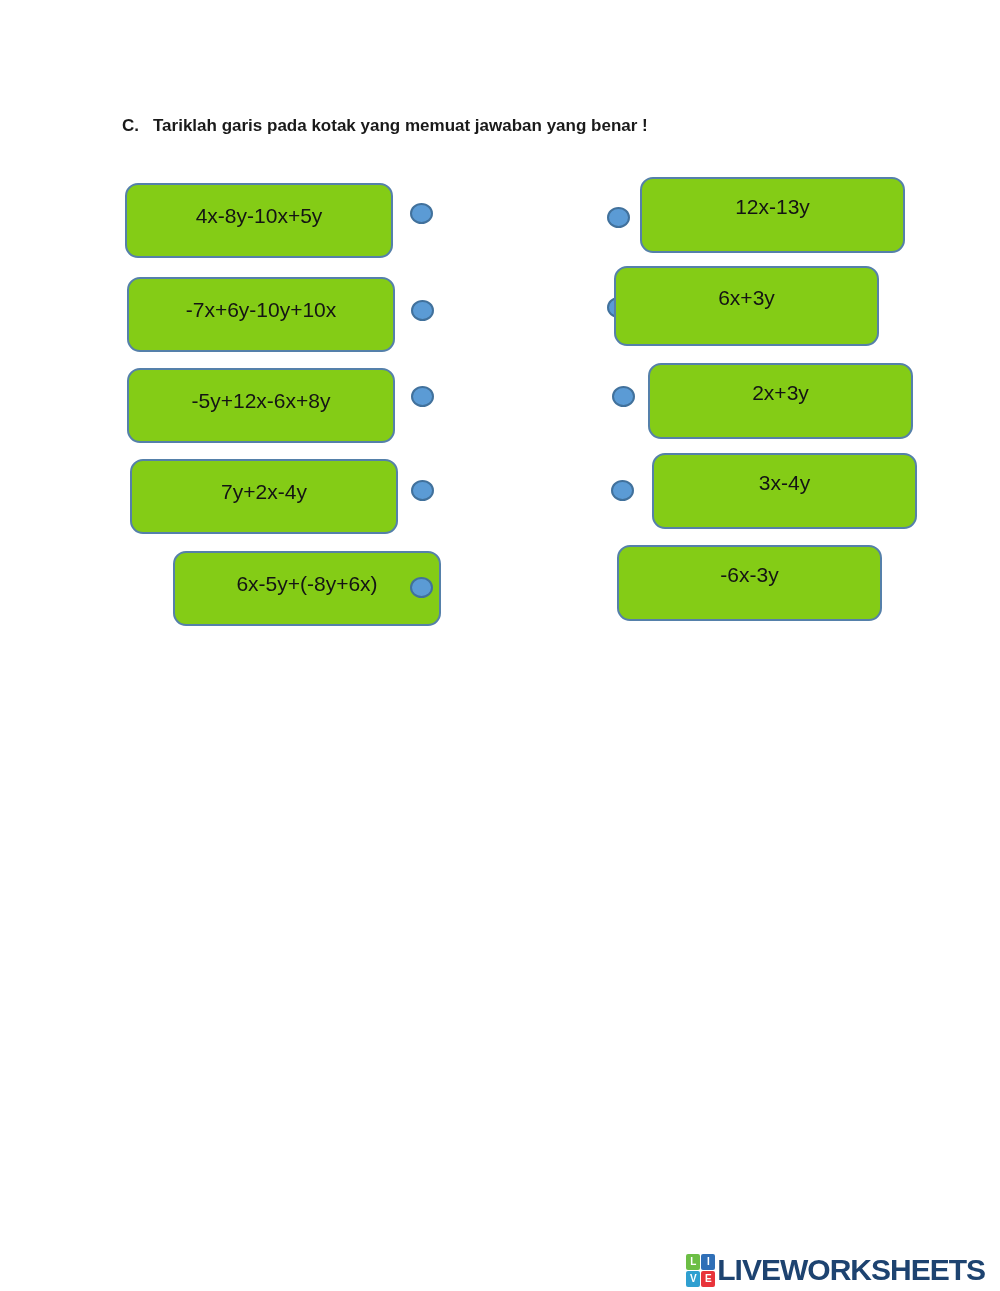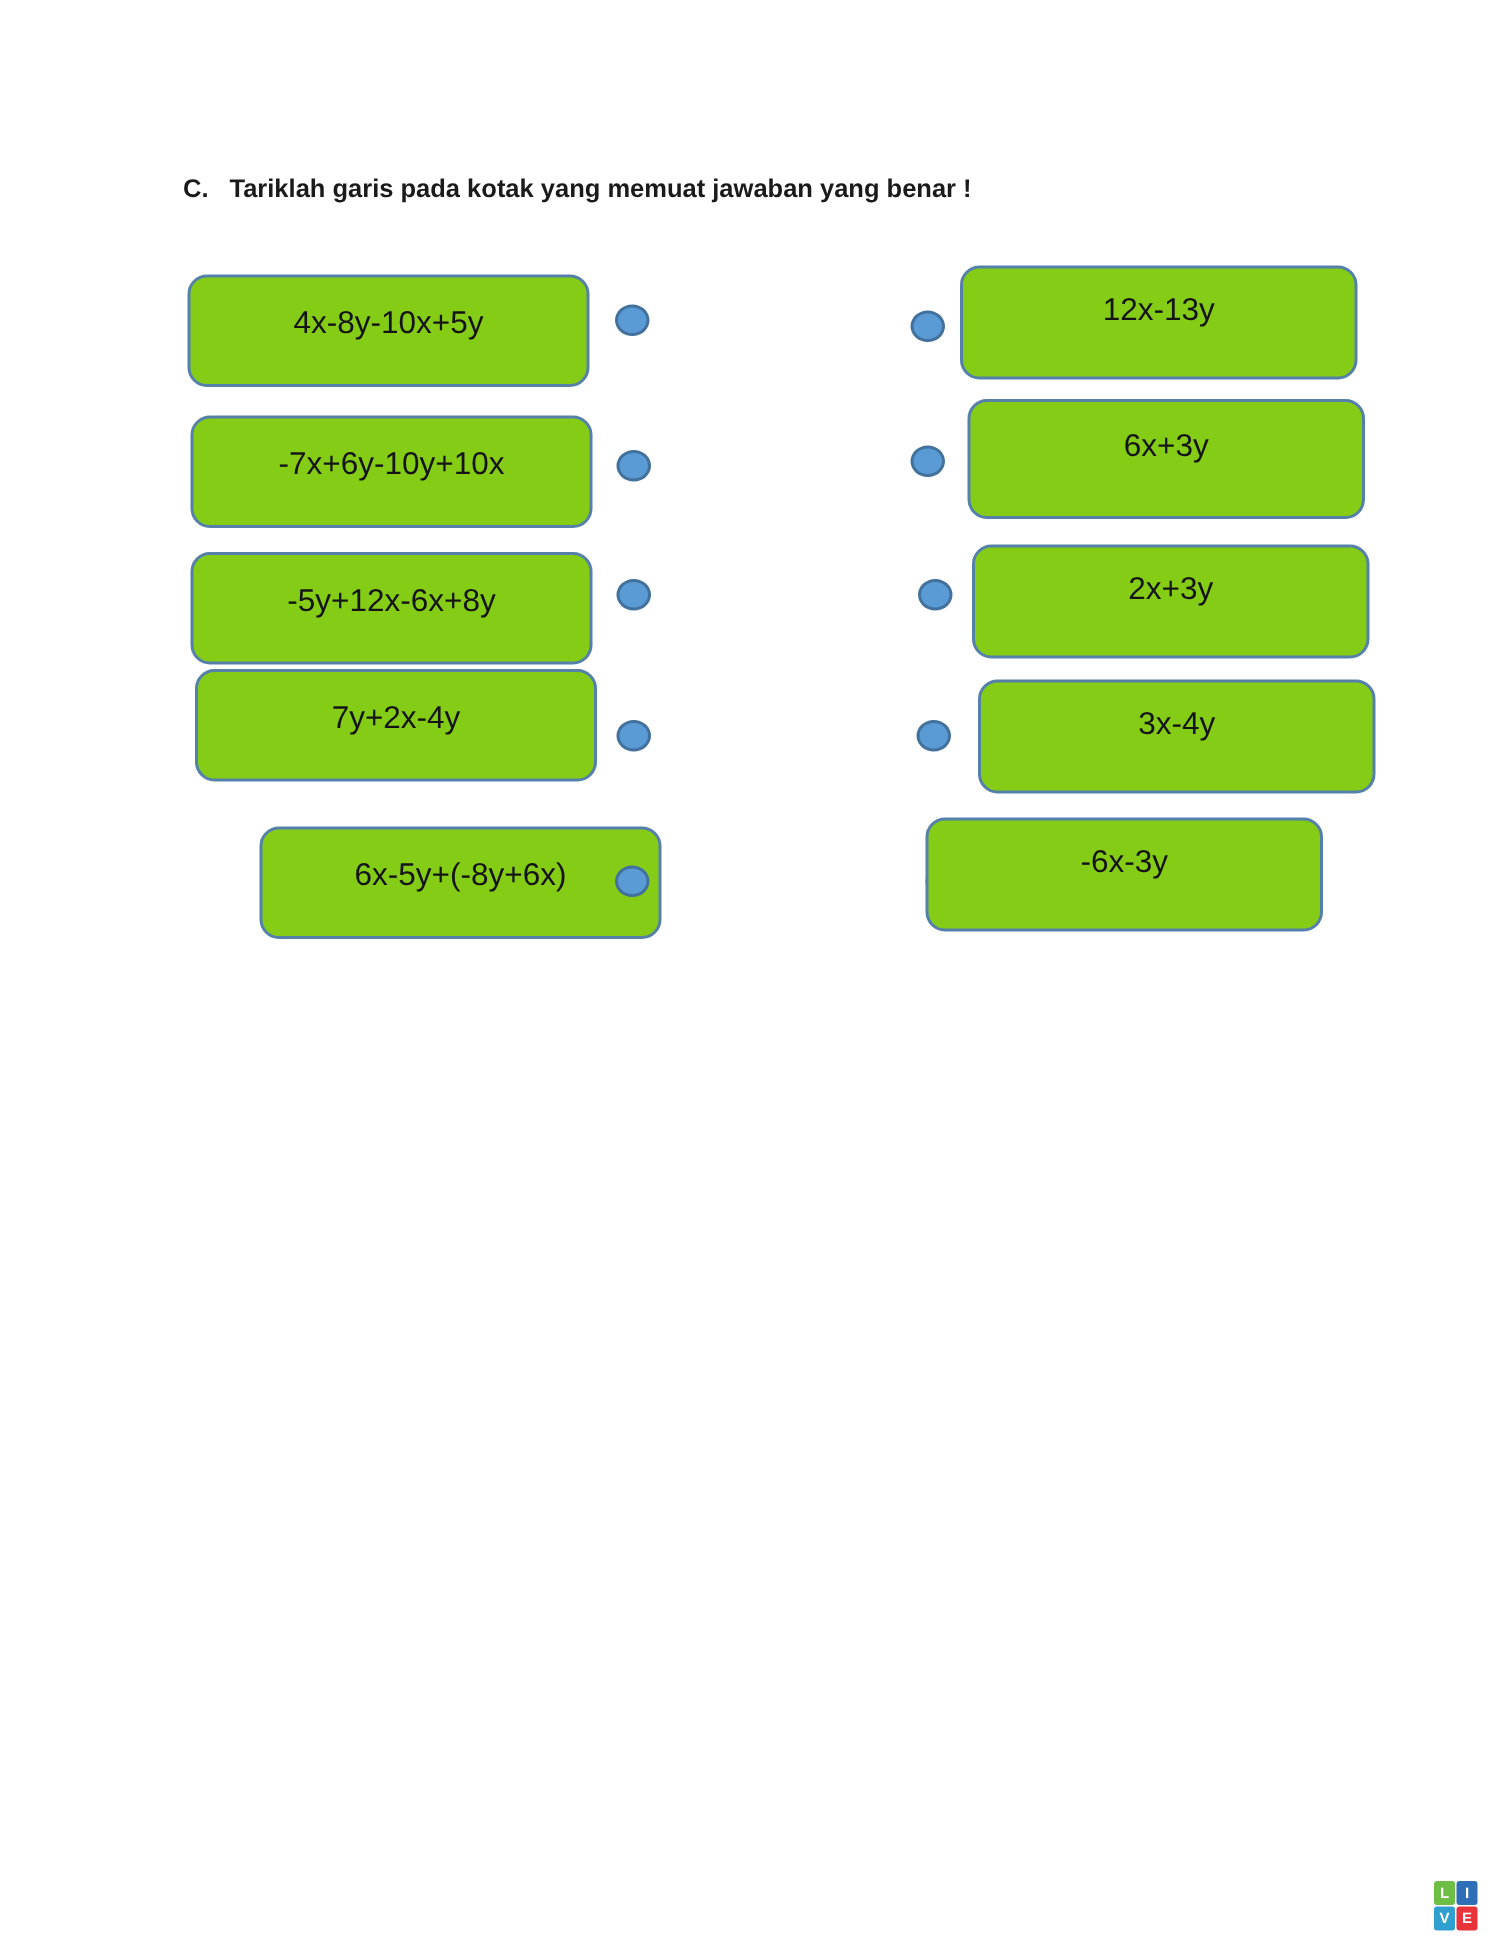--- a/index.html
+++ b/index.html
@@ -38,25 +38,25 @@
   }
   .mbox .mbox-label { padding-bottom: 10px; }
 
   .left-box  { width: 268px; height: 75px; }
   .right-box { width: 265px; height: 76px; }
   .right-box .mbox-label { padding-bottom: 16px; }
 
   #lbox-0 { left: 125px; top: 183px; }
   #lbox-1 { left: 127px; top: 277px; }
   #lbox-2 { left: 127px; top: 368px; }
-  #lbox-3 { left: 130px; top: 446px; }
+  #lbox-3 { left: 130px; top: 459px; }
   #lbox-4 { left: 133px; top: 551px; margin-left: 40px; }
 
   #rbox-0 { left: 640px; top: 177px; }
-  #rbox-1 { left: 645px; top: 266px; height: 80px; }
+  #rbox-1 { left: 614px; top: 266px; height: 80px; }
   #rbox-2 { left: 648px; top: 363px; }
   #rbox-3 { left: 652px; top: 453px; }
   #rbox-4 { left: 617px; top: 545px; }
 
   
   .dot {
     position: absolute;
     width: 23px;
     height: 21px;
     border-radius: 50%;
@@ -159,13 +159,14 @@
   <span class="mbox-label">-6x-3y</span>
 </div>
 
 <div class="logo">
   <div class="logo-grid">
     <span class="sq" style="background: rgb(108, 190, 69);">L</span>
     <span class="sq" style="background: rgb(47, 111, 183);">I</span>
     <span class="sq" style="background: rgb(47, 159, 208);">V</span>
     <span class="sq" style="background: rgb(232, 51, 58);">E</span>
   </div>
+  <span class="logo-text">LIVEWORKSHEETS</span>
 </div>
 
 </body></html>

